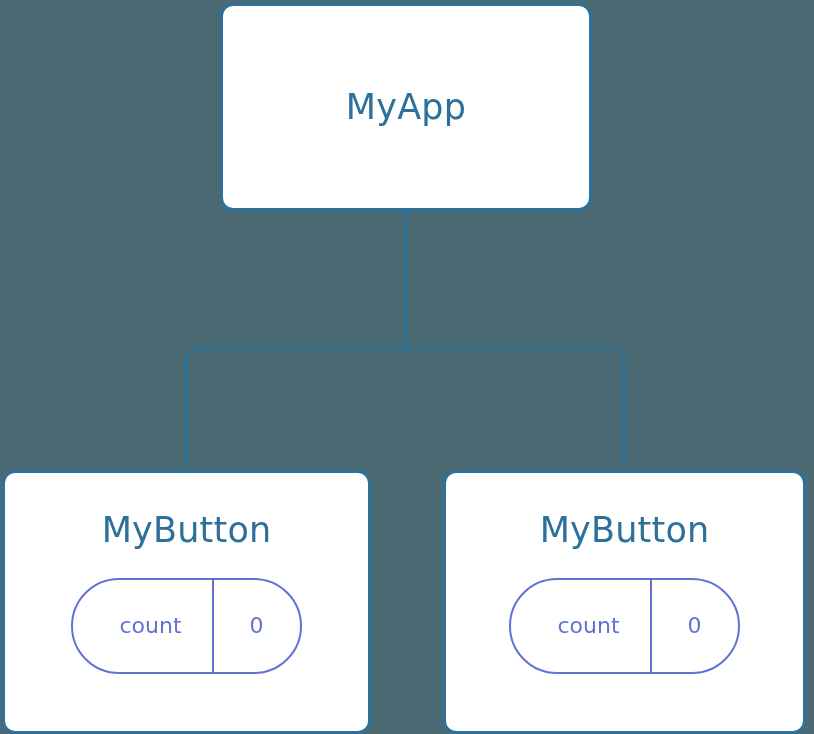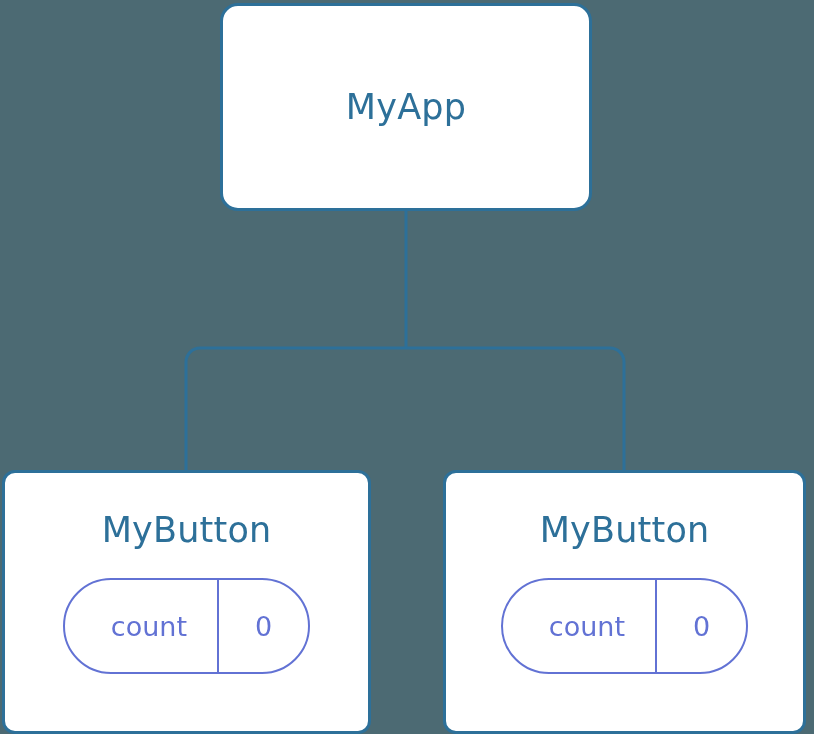--- a/index.html
+++ b/index.html
@@ -43,21 +43,20 @@
     flex-direction: column;
     align-items: center;
   }
 
   .node-root {
     left: 220px;
     top: 3px;
     width: 372px;
     height: 208px;
     justify-content: center;
-    border-radius: 18px;
   }
 
   .node-child {
     top: 470px;
     height: 264px;
     justify-content: flex-start;
     padding-top: 40px;
   }
   .node-child-left  { left: 2px;   width: 369px; }
   .node-child-right { left: 443px; width: 363px; }
@@ -82,21 +81,21 @@
     display: flex;
     align-items: stretch;
     background: transparent;
   }
   .pill-key,
   .pill-val {
     display: flex;
     align-items: center;
     justify-content: center;
     color: #6272d4;
-    font-size: 27px;
+    font-size: 22px;
     line-height: 1;
     white-space: nowrap;
     box-sizing: border-box;
   }
   .pill-key {
     padding: 0 30px 0 46px;
   }
   .pill-val {
     border-left: 2px solid #6272d4;
     padding: 0 36px;

